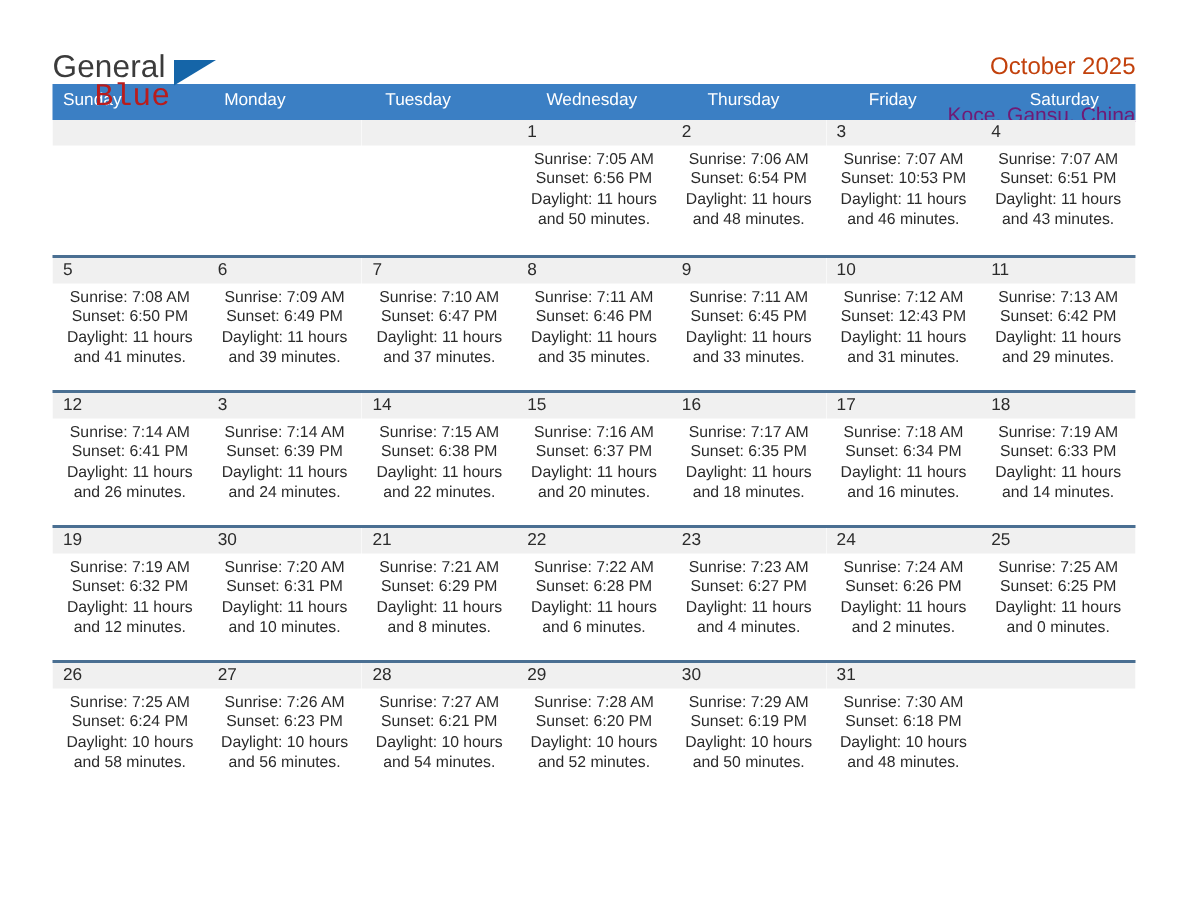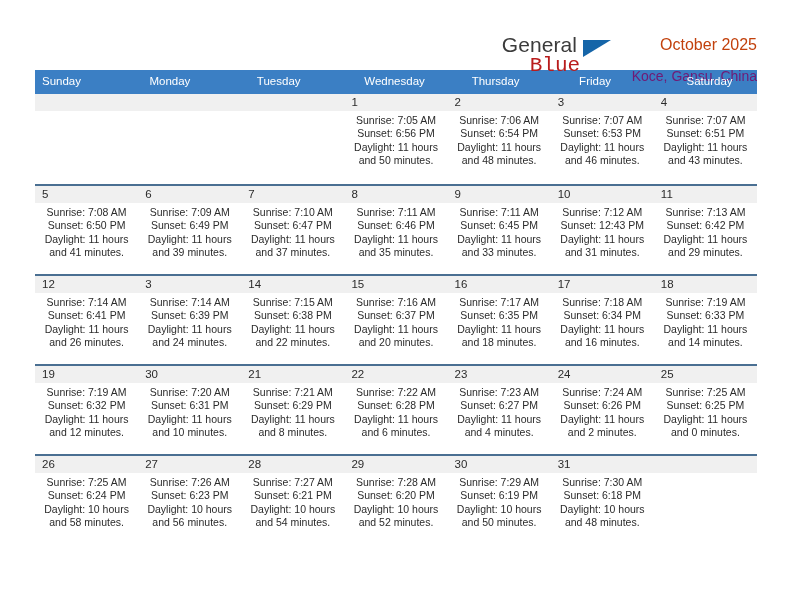--- a/index.html
+++ b/index.html
@@ -14,23 +14,23 @@
     font-family: "Liberation Sans", sans-serif;
     color: #222222;
     position: relative;
     overflow: hidden;
   }
 
   
   .page-header {
     display: flex;
     align-items: flex-start;
-    justify-content: flex-end;
+    justify-content: space-between;
     padding: 30px 35px 0 35px;
-    height: 70px;
+    height: 56px;
   }
   .logo-block {
     position: relative;
     width: 130px;
     padding-top: 4px;
   }
   .logo-line1 {
     font-size: 21px;
     color: #3b3b3b;
     letter-spacing: 0.1px;
@@ -181,21 +181,21 @@
             <div>Sunrise: 7:06 AM</div>
             <div>Sunset: 6:54 PM</div>
             <div>Daylight: 11 hours</div>
             <div>and 48 minutes.</div>
           </div>
         </div>
         <div class="day-cell">
           <div class="daynum-band">3</div>
           <div class="day-body">
             <div>Sunrise: 7:07 AM</div>
-            <div>Sunset: 6:53 PM</div>
+            <div>Sunset: 10:53 PM</div>
             <div>Daylight: 11 hours</div>
             <div>and 46 minutes.</div>
           </div>
         </div>
         <div class="day-cell">
           <div class="daynum-band">4</div>
           <div class="day-body">
             <div>Sunrise: 7:07 AM</div>
             <div>Sunset: 6:51 PM</div>
             <div>Daylight: 11 hours</div>

